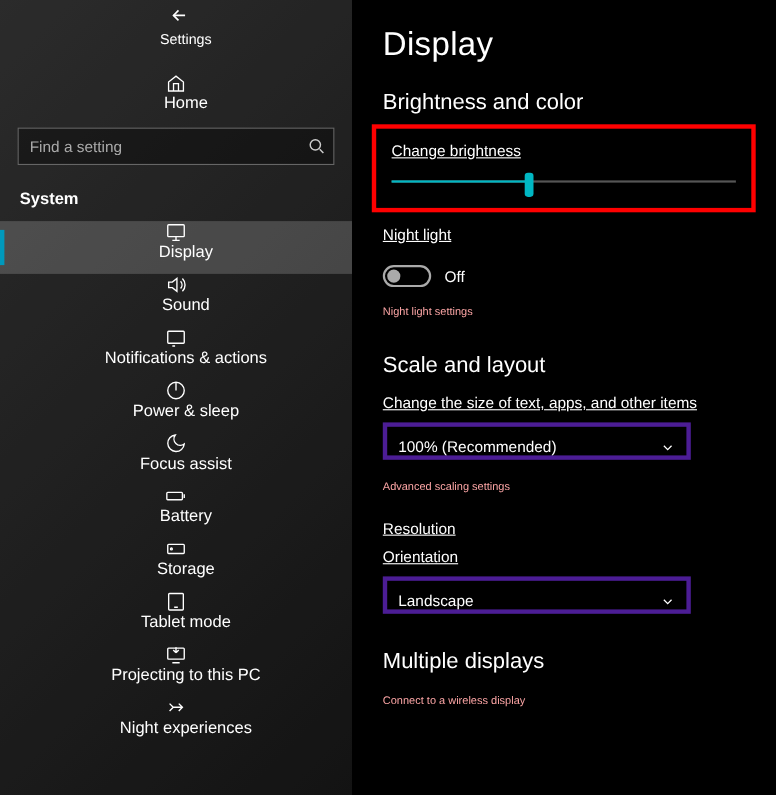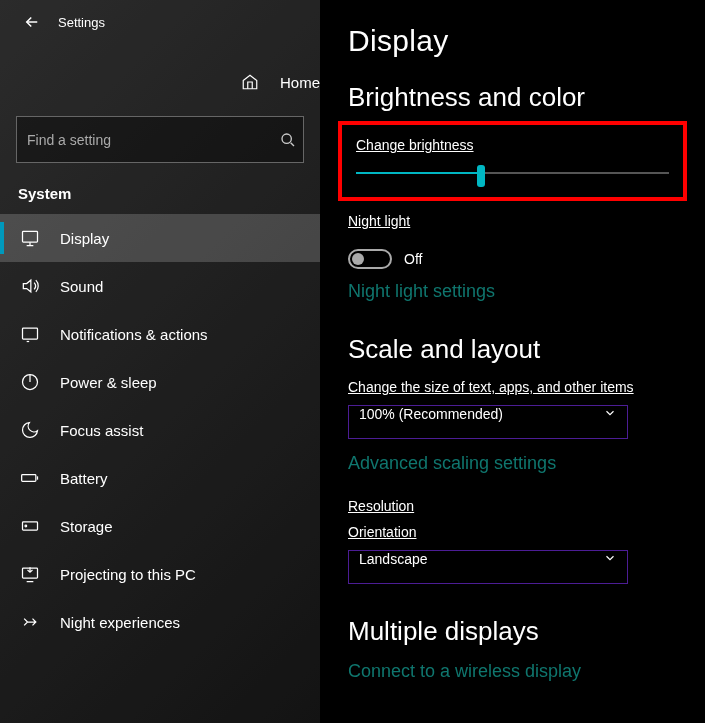--- a/index.html
+++ b/index.html
@@ -1,50 +1,50 @@
 <!DOCTYPE html>
 <html><head>
 <meta charset="utf-8">
 <style>
 * { margin:0; padding:0; box-sizing:border-box; font-family:"Segoe UI",sans-serif; }
 body { width:705px; height:723px; background:#000; color:#fff; overflow:hidden; display:flex; }
 .sidebar { width:320px; height:100%; background:linear-gradient(135deg,#3a3a3a 0%,#2a2a2a 50%,#1a1a1a 100%); background-color:#2b2b2b; position:relative; }
 .sidebar::before{content:"";position:absolute;inset:0;background:rgba(0,0,0,0.25);}
-.sidebar > *{position:relative;}
+.sidebar > *{position:relative;flex-direction:column;}
 .top-row{display:flex;align-items:center;height:44px;padding-left:18px;}
 .back-btn{width:28px;height:28px;display:flex;align-items:center;justify-content:center;margin-right:12px;cursor:pointer;}
 .top-title{font-size:13px;font-weight:400;color:#fff;}
 .home-row{display:flex;align-items:center;height:40px;padding-left:18px;margin-top:18px;cursor:pointer;justify-content:flex-end;}
 .home-row .icn{width:24px;display:flex;align-items:center;justify-content:center;margin-right:18px;}
 .home-row span.lbl{font-size:15px;}
 .search-wrap{margin:14px 16px 0 16px;position:relative;}
-.search-input{width:100%;height:47px;background:rgba(0,0,0,0.35);border:1px solid #666;color:#ccc;font-size:14px;padding:0 34px 0 10px;outline:none;}
+.search-input{width:100%;height:34px;background:rgba(0,0,0,0.35);border:1px solid #666;color:#ccc;font-size:14px;padding:0 34px 0 10px;outline:none;}
 .search-input::placeholder{color:#aaa;}
 .search-icn{position:absolute;right:8px;top:50%;transform:translateY(-50%);}
 .section-label{font-size:15px;font-weight:600;padding:22px 0 12px 18px;}
 .nav-item{display:flex;align-items:center;height:48px;padding-left:18px;cursor:pointer;position:relative;}
 .nav-item .icn{width:24px;display:flex;align-items:center;justify-content:center;margin-right:18px;}
 .nav-item span.lbl{font-size:15px;}
 .nav-item.active{background:rgba(255,255,255,0.18);}
 .nav-item.active::before{content:"";position:absolute;left:0;top:8px;bottom:8px;width:4px;background:#0099bc;}
 .content{flex:1;background:#000;padding:24px 28px 0 28px;overflow:hidden;}
 h1{font-size:30px;font-weight:400;margin-bottom:24px;letter-spacing:0.3px;}
-h2{font-size:26px;font-weight:400;margin-bottom:14px;margin-top:8px;}
+h2{font-size:20px;font-weight:400;margin-bottom:14px;margin-top:8px;}
 .highlight-box{border:4px solid #ff0000;padding:12px 14px 14px 14px;margin:-6px -10px 12px -10px;}
 .field-label{font-size:14px;margin-bottom:10px;display:block;text-decoration:underline;}
 .slider-wrap{position:relative;height:20px;}
 .slider-track{position:absolute;top:9px;left:0;right:0;height:2px;background:#555;}
 .slider-fill{position:absolute;top:9px;left:0;height:2px;background:#00b7c3;width:40%;}
 .slider-thumb{position:absolute;top:2px;left:40%;width:8px;height:22px;background:#00b7c3;margin-left:-4px;border-radius:3px;}
 .toggle-row{display:flex;align-items:center;margin-bottom:12px;margin-top:20px;}
 .toggle{width:44px;height:20px;border:2px solid #aaa;border-radius:10px;position:relative;margin-right:12px;cursor:pointer;}
 .toggle::after{content:"";position:absolute;left:2px;top:2px;width:12px;height:12px;border-radius:50%;background:#aaa;}
 .toggle-label{font-size:14px;}
-.link{color:#0f766e;font-size:18px;cursor:pointer;margin-bottom:8px;display:inline-block;}
-.dropdown{width:280px;height:34px;border:1px solid #4c1d95;background:#000;display:flex;align-items:flex-start;justify-content:space-between;padding:0 10px;font-size:14px;margin-bottom:14px;cursor:pointer;}
+.link{color:#fca5a5;font-size:10px;cursor:pointer;margin-bottom:8px;display:inline-block;}
+.dropdown{width:280px;height:34px;border:4px solid #4c1d95;background:#000;display:flex;align-items:flex-end;justify-content:space-between;padding:0 10px;font-size:14px;margin-bottom:14px;cursor:pointer;}
 .chev{display:inline-block;}
 .sp10{height:10px;}
 .sp16{height:16px;}
 svg{display:block;}
 </style>
 </head>
 <body>
 
 <div class="sidebar">
   <div class="top-row">
@@ -137,20 +137,29 @@
         <svg width="20" height="20" viewBox="0 0 24 24" fill="none" stroke="#fff" stroke-width="1.5">
           <rect x="3" y="7" width="18" height="10" rx="1"></rect>
           <circle cx="7" cy="12" r="1"></circle>
         </svg>
       </span>
     <span class="lbl">Storage</span>
   </div>
   <div class="nav-item">
     <span class="icn">
         <svg width="20" height="20" viewBox="0 0 24 24" fill="none" stroke="#fff" stroke-width="1.5">
+          <rect x="4" y="3" width="16" height="18" rx="1"></rect>
+          <path d="M10 18h4"></path>
+        </svg>
+      </span>
+    <span class="lbl">Tablet mode</span>
+  </div>
+  <div class="nav-item">
+    <span class="icn">
+        <svg width="20" height="20" viewBox="0 0 24 24" fill="none" stroke="#fff" stroke-width="1.5">
           <rect x="3" y="5" width="18" height="12" rx="1"></rect>
           <path d="M8 21h8M12 10l3-3M12 10l-3-3M12 10V4"></path>
         </svg>
       </span>
     <span class="lbl">Projecting to this PC</span>
   </div>
   <div class="nav-item">
     <span class="icn">
         <svg width="20" height="20" viewBox="0 0 24 24" fill="none" stroke="#fff" stroke-width="1.5">
           <path d="M9 12l-4 4M9 12L5 8M9 12h10M15 8l4 4-4 4"></path>

